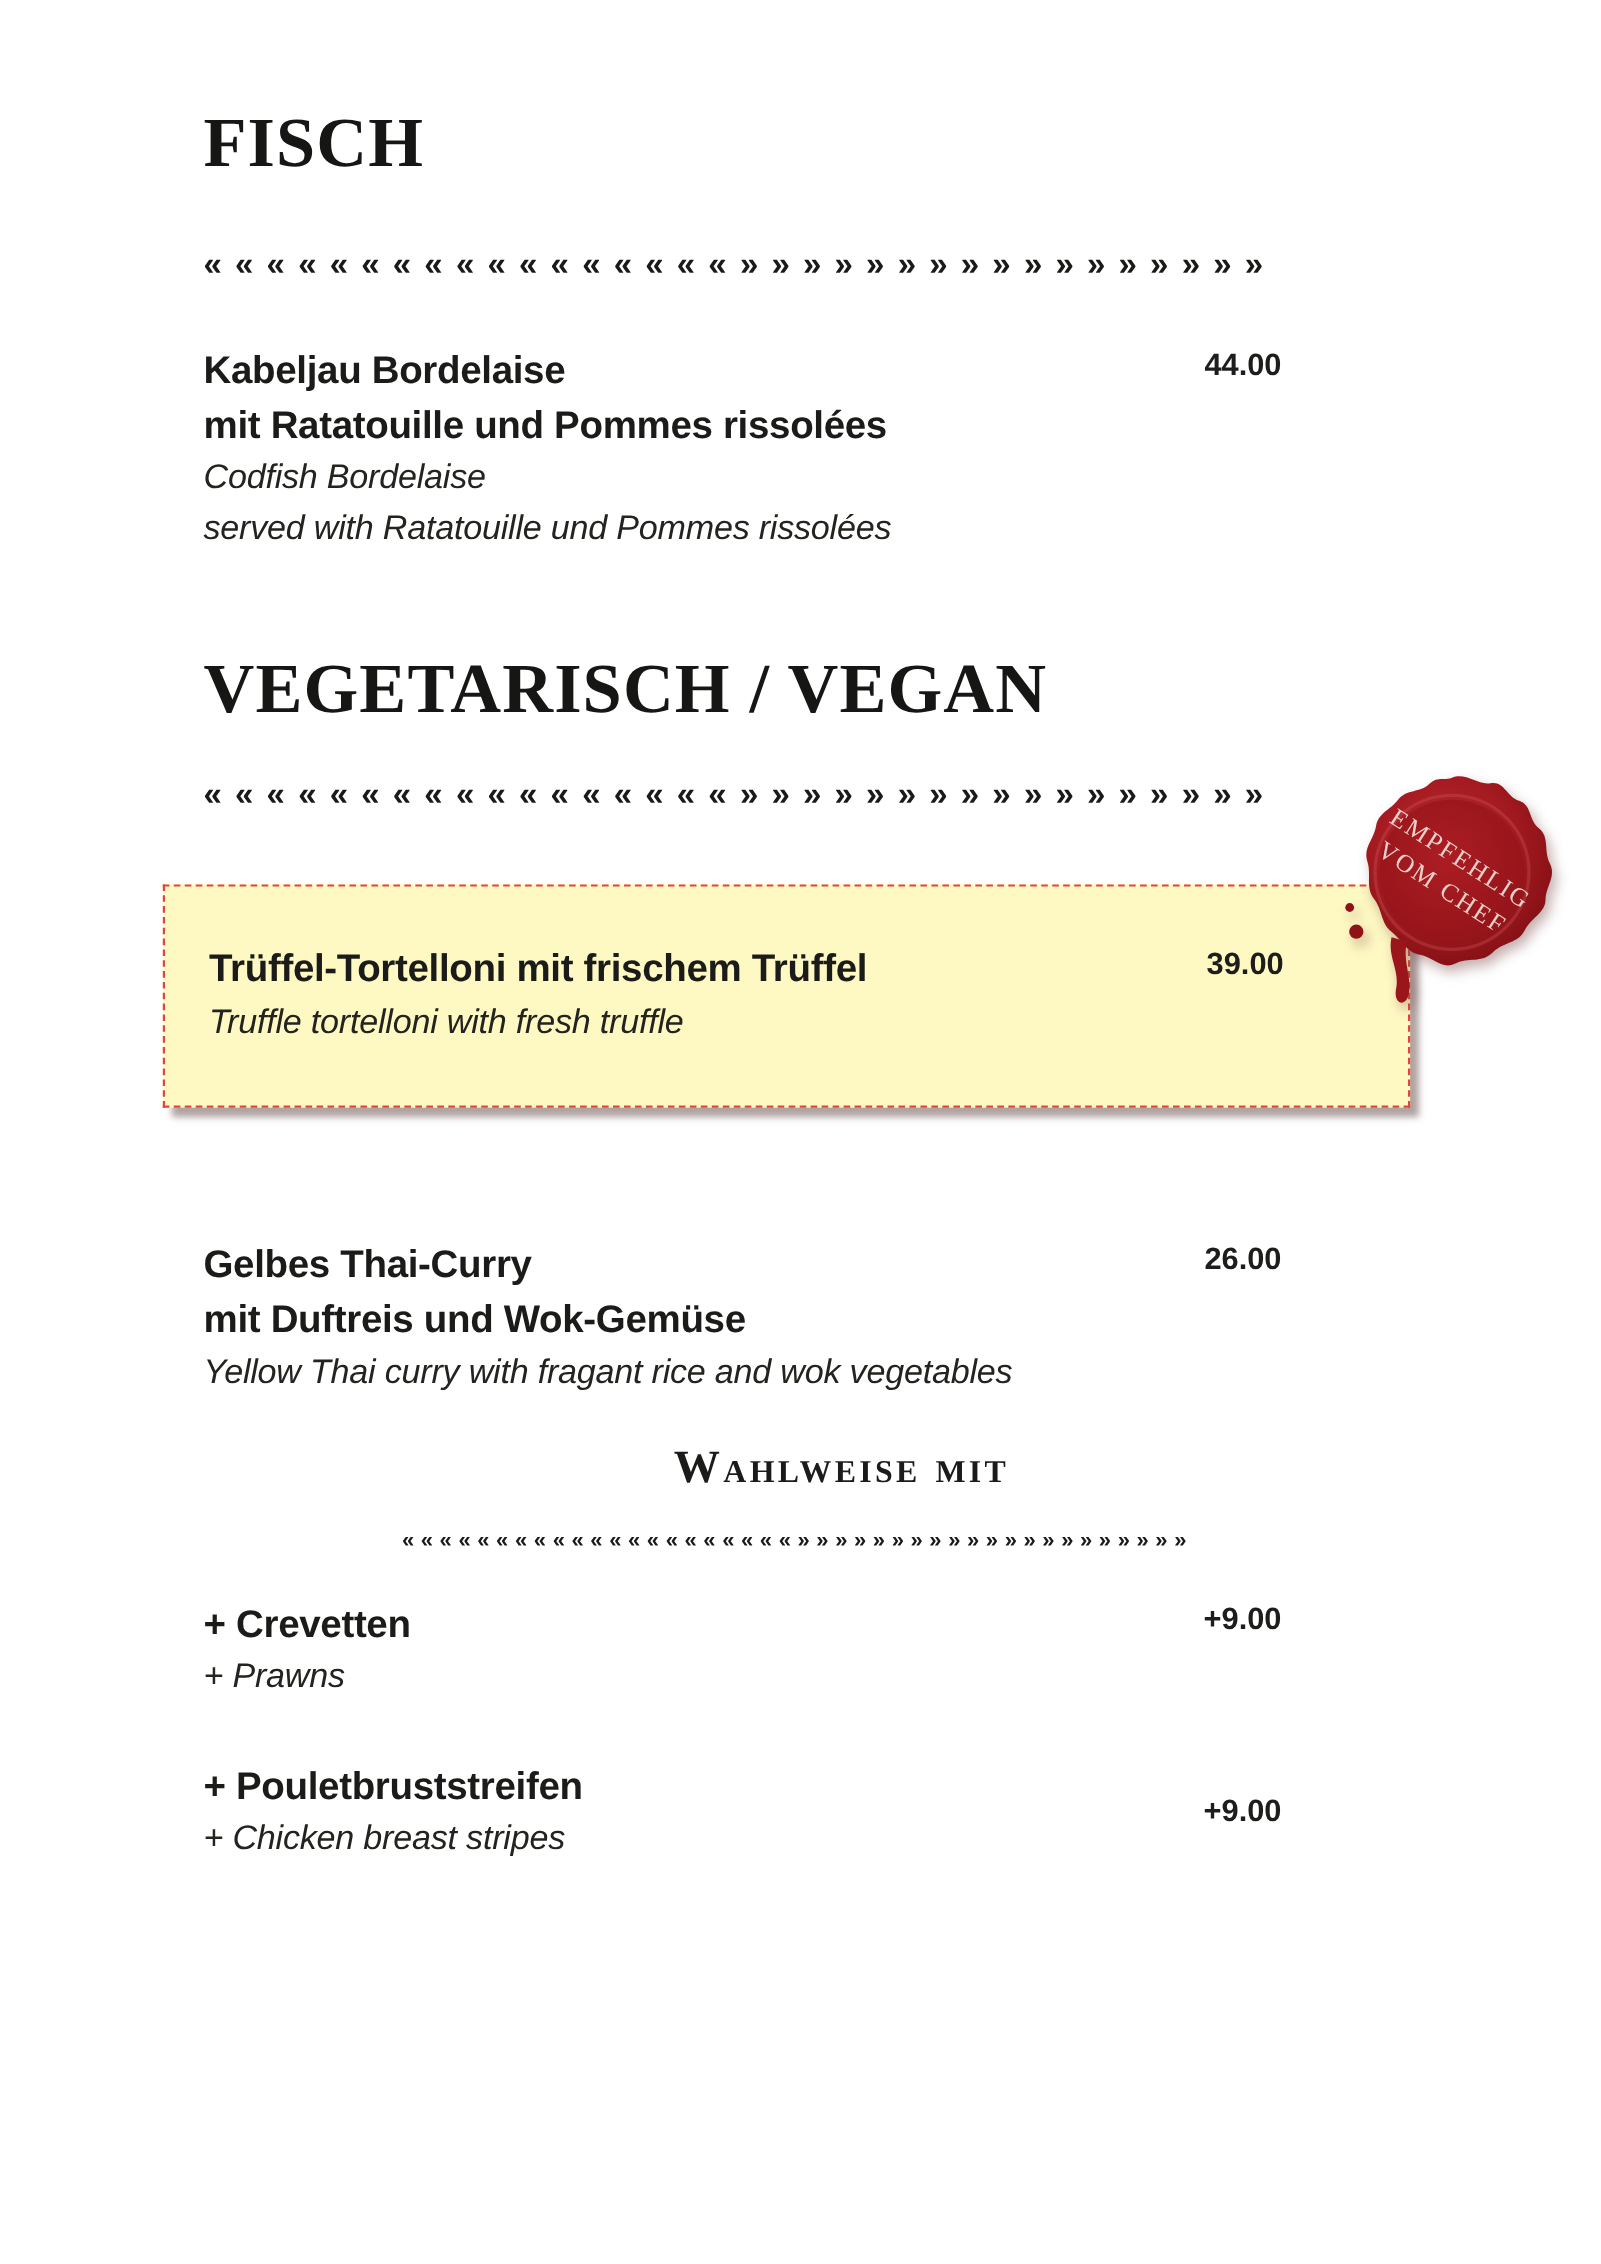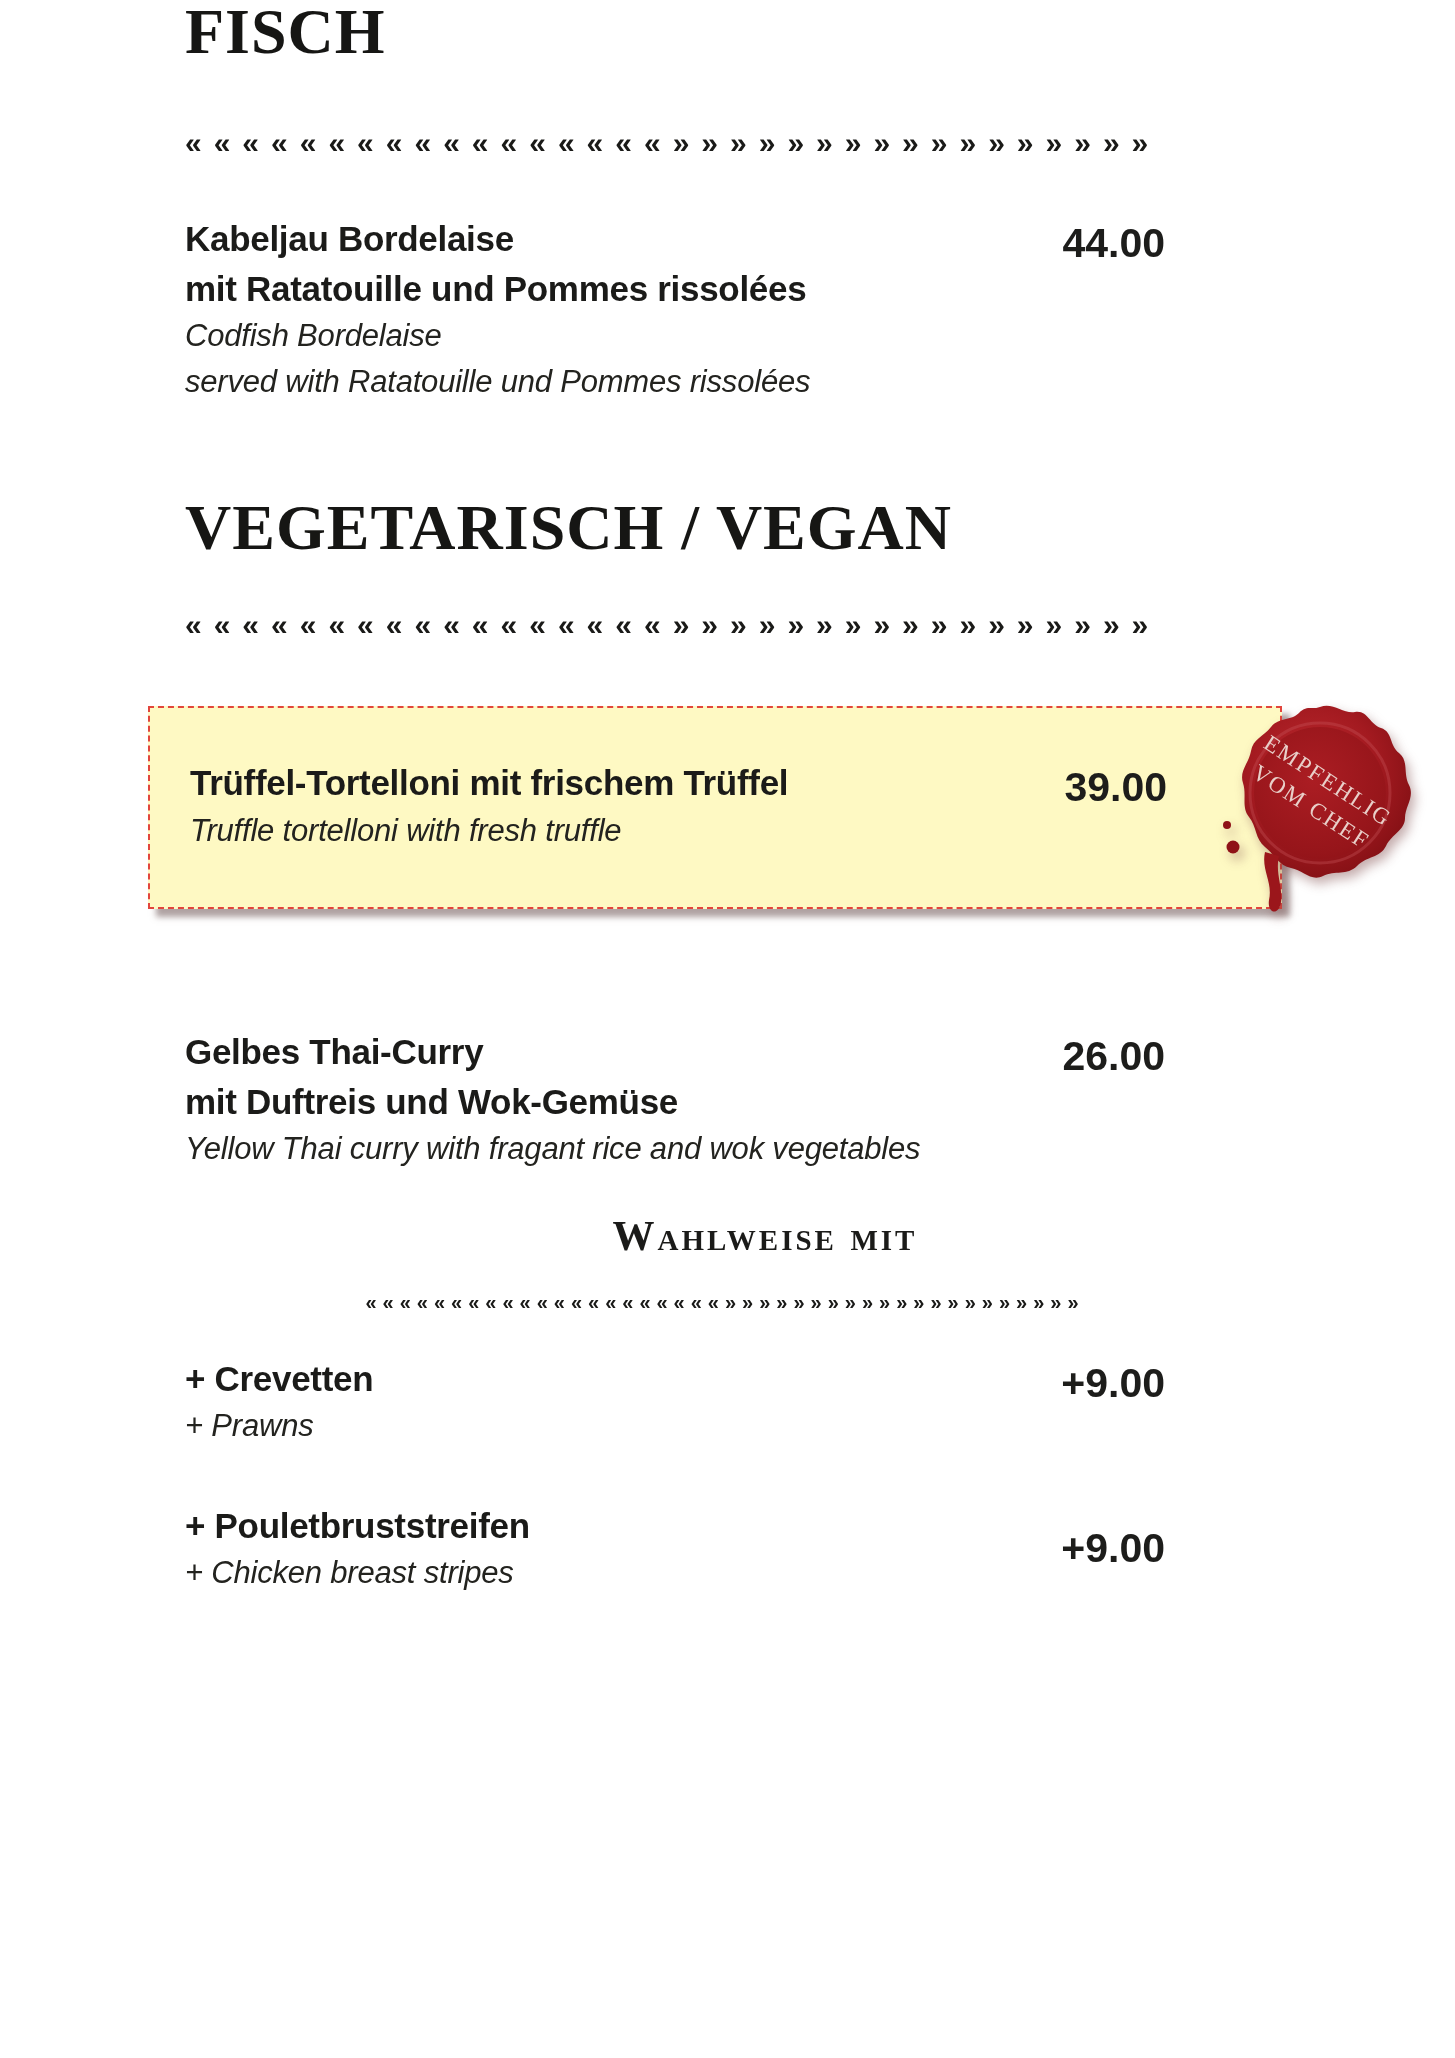--- a/index.html
+++ b/index.html
@@ -15,21 +15,21 @@
   .content { margin-left:185px; width:980px; }
 
   .section-title {
     font-family:"Liberation Serif", serif;
     font-weight:bold;
     font-size:64px;
     line-height:1;
     letter-spacing:1px;
     color:#161614;
   }
-  .title-fisch { }
+  .title-fisch { padding-top:98px; }
   .title-veg  { margin-top:92px; }
 
   .divider {
     font-size:30px;
     font-weight:bold;
     letter-spacing:12px;
     line-height:1;
     white-space:nowrap;
     color:#1a1a18;
   }
@@ -47,21 +47,21 @@
   }
   .item-desc {
     font-style:italic;
     font-size:31px;
     line-height:1.46;
     letter-spacing:-0.2px;
     color:#23231f;
   }
   .item-price {
     font-weight:bold;
-    font-size:41px;
+    font-size:28px;
     line-height:1.42;
     white-space:nowrap;
   }
 
   .item-kabeljau { margin-top:56px; }
   .item-thai     { margin-top:118px; }
   .item-crevetten{ margin-top:40px;gap:46px; }
   .item-poulet   { margin-top:52px;align-items:center; }
 
   .highlight-box {

